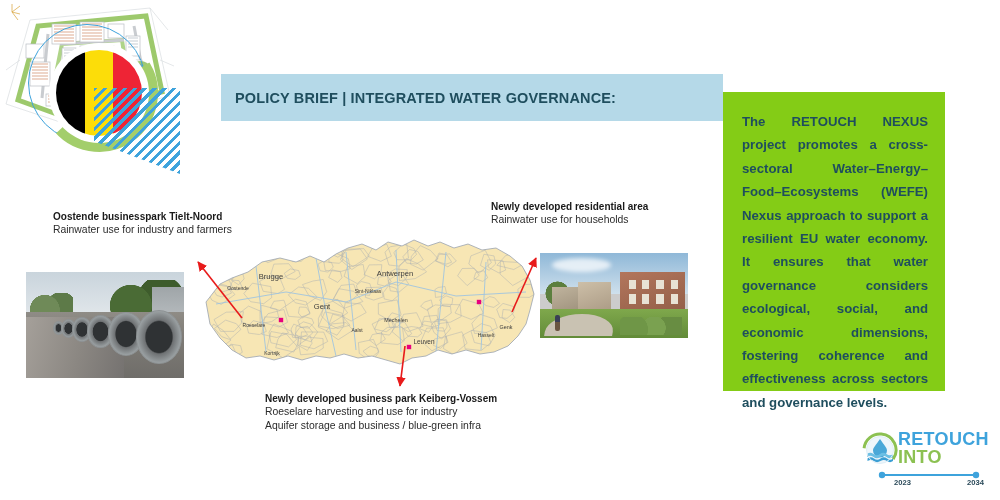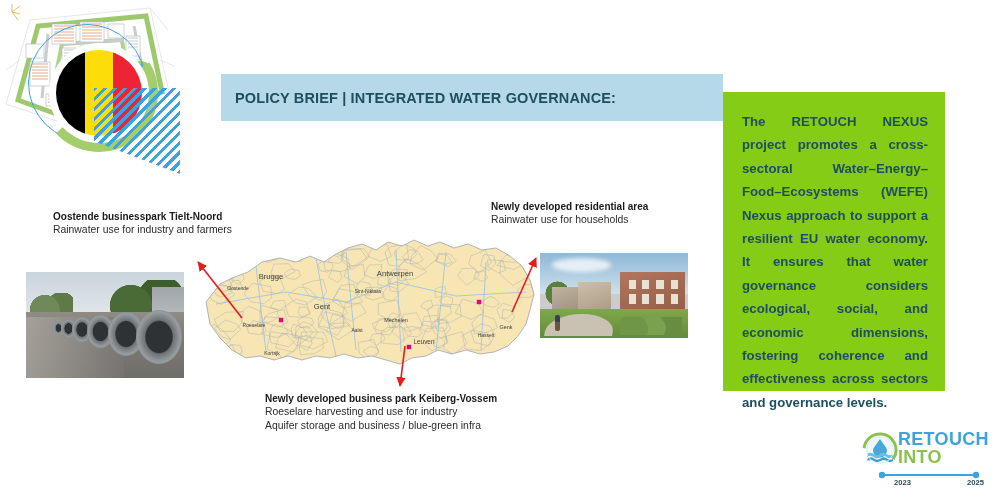--- a/index.html
+++ b/index.html
@@ -476,17 +476,17 @@
       <div class="retouch">RETOUCH</div>
       <div class="nexus">INTO</div>
     </div>
     <div class="tl">
       <svg viewBox="0 0 110 10" width="110" height="10" style="position:absolute;left:0;top:0">
         <line x1="8" y1="5" x2="102" y2="5" stroke="#3ea3dc" stroke-width="2"></line>
         <circle cx="8" cy="5" r="3.2" fill="#3ea3dc"></circle>
         <circle cx="102" cy="5" r="3.2" fill="#3ea3dc"></circle>
       </svg>
       <span class="yr l">2023</span>
-      <span class="yr r">2025</span>
+      <span class="yr r">2034</span>
     </div>
   </div>
 
 </div>
 
 </body></html>

